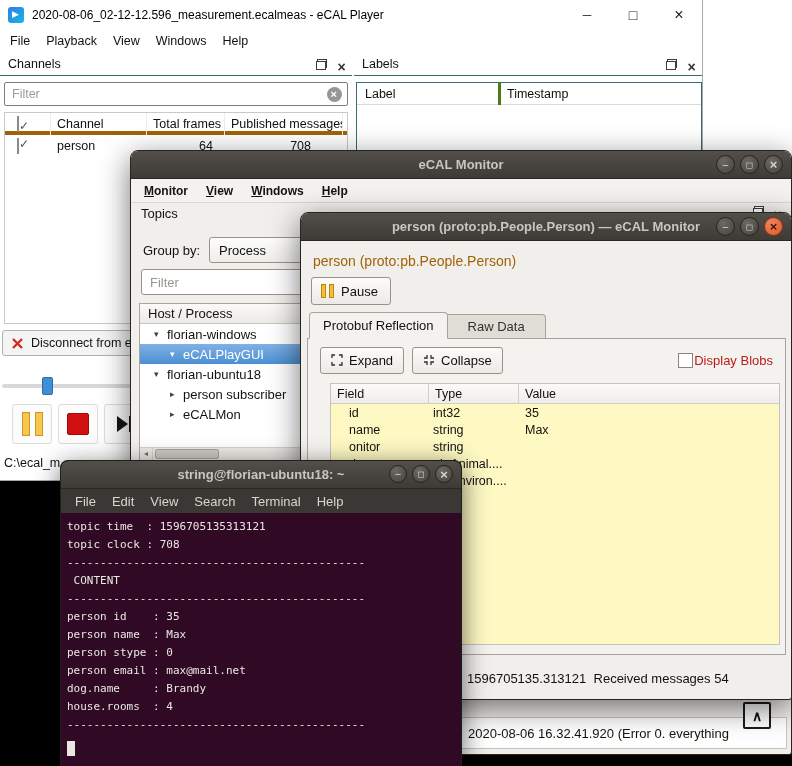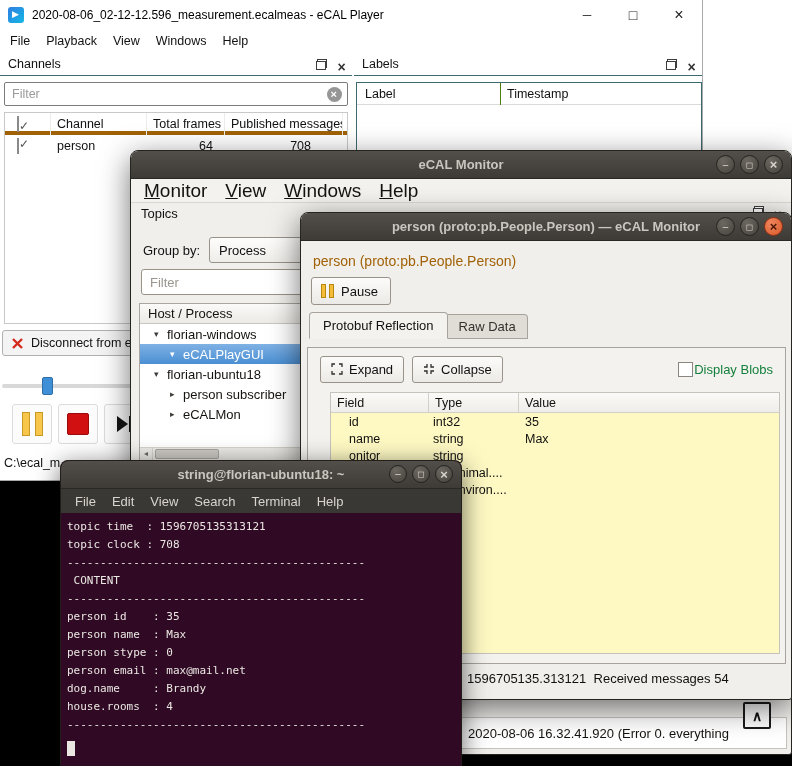--- a/index.html
+++ b/index.html
@@ -47,21 +47,21 @@
   .t-row.head { border-bottom:4px solid #a16207; }
   .t-row.head .t-cell { height:22px; line-height:22px; border-right:1px solid #ececec; padding-left:6px; overflow:hidden; white-space:nowrap; }
   .t-cell { padding-left:6px; white-space:nowrap; }
   .t-cell.num { text-align:right; padding-right:12px; }
   .t-cell.num2 { text-align:right; padding-right:32px; }
   .cb { width:14px; height:14px; border:1px solid #8a8a8a; background:#fff; margin-left:12px; position:relative; }
   .cb.checked::after { content:"✓"; position:absolute; left:1px; top:-2px; font-size:12px; color:#555; }
 
   .labels-table { position:absolute; left:2px; top:28px; width:346px; height:92px; border:1px solid #3c6a71; background:#fff; font-size:12.5px; }
   .labels-head { display:grid; grid-template-columns:144px 1fr; height:22px; line-height:22px; border-bottom:1px solid #dadada; }
-  .labels-head .l-cell { padding-left:8px; border-right:1px solid #4d7c0f; color:#111; }
+  .labels-head .l-cell { padding-left:8px; border-right:3px solid #4d7c0f; color:#111; }
   .labels-head .l-cell:last-child { border-right:none; padding-left:6px; }
 
   .disconnect { position:absolute; left:2px; top:330px; width:200px; height:26px; background:#f4f4f4; border:1px solid #b0b0b0;
                 border-radius:3px; display:flex; align-items:center; gap:7px; padding:0 8px; font-size:12.5px; color:#111; white-space:nowrap; }
   .slider-track { position:absolute; left:2px; top:384px; width:340px; height:4px; background:#d8d8d8; border-radius:2px; }
   .slider-handle { position:absolute; left:42px; top:377px; width:11px; height:18px; background:#3f8fd6; border:1px solid #2f6ea8; border-radius:2px; }
   .transport { position:absolute; left:12px; top:404px; display:flex; gap:6px; }
   .tbtn { width:40px; height:40px; background:#fcfcfc; border:1px solid #dcdcdc; border-radius:3px; display:flex; align-items:center; justify-content:center; }
   .pause-bars { display:flex; gap:5px; }
   .pause-bars i { width:8px; height:24px; background:#f7c64b; border:1px solid #c79a27; }
@@ -77,21 +77,21 @@
                 border:1px solid #26241f; color:#d8d4ce; display:flex; align-items:center; justify-content:center; }
   .circle-btn.close-orange { background:radial-gradient(circle at 35% 30%, #f0855c, #d85a2b); border-color:#8f3213; color:#471505; }
   .g-min::before { content:"−"; font-size:11px; }
   .g-max::before { content:"◻"; font-size:9px; }
   .g-close::before { content:"×"; font-size:13px; font-weight:bold; }
 
   
   #monitor { left:130px; top:150px; width:662px; height:605px; background:#f1efec;
              border:1px solid #27251f; border-radius:8px 8px 3px 3px; box-shadow:0 8px 30px rgba(0,0,0,.55); }
   .m-menubar { display:flex; height:24px; background:#f4f2ef; border-bottom:1px solid #dbd8d3; align-items:center; padding-left:4px; }
-  .m-menu-item { padding:2px 9px; font-size:19px; color:#15130f; }
+  .m-menu-item { padding:2px 9px; font-size:12px; color:#15130f;font-weight:bold; }
   .topics-head { position:relative; height:22px; }
   .topics-title { position:absolute; left:10px; top:3px; font-size:13px; color:#111; }
   .topics-btns { position:absolute; right:8px; top:3px; display:flex; gap:8px; }
   .groupby-label { position:absolute; left:12px; top:92px; font-size:13px; color:#111; }
   .combo { position:absolute; left:78px; top:86px; width:150px; height:26px; border:1px solid #999288; border-radius:3px;
            background:linear-gradient(#fdfdfc,#efede9);padding-left:36px; }
   .combo .val { position:absolute; left:9px; top:5px; font-size:13px; color:#111; }
   .combo-arrow { position:absolute; right:8px; top:5px; font-size:11px; color:#444; }
   .combo-arrow::before { content:"▾"; }
   .m-filter { position:absolute; left:10px; top:118px; width:290px; height:26px; border:1px solid #999288; border-radius:3px; background:#fff; }
@@ -122,26 +122,26 @@
   #person { left:300px; top:212px; width:492px; height:488px; background:#f1efec;
             border:1px solid #27251f; border-radius:8px 8px 3px 3px; box-shadow:0 8px 30px rgba(0,0,0,.55); }
   .ps-heading { position:absolute; left:12px; top:40px; font-size:14px; color:#a16207; }
   .pause-btn { position:absolute; left:10px; top:64px; height:28px; padding:0 12px 0 9px; display:flex; gap:7px; align-items:center;
                border:1px solid #999288; border-radius:3px; background:linear-gradient(#fcfbfa,#eceae6); font-size:13px; color:#111; }
   .pause-icon { display:flex; gap:3px; }
   .pause-icon i { width:5px; height:14px; background:#f5bd37; border:1px solid #b9880f; }
   .tabs { position:absolute; left:8px; top:100px; display:flex; align-items:flex-end; height:26px; }
   .tab { font-size:13px; border:1px solid #a7a39c; color:#111; }
   .tab.active { background:#f4f2ee; padding:5px 13px; border-bottom:1px solid #f4f2ee; border-radius:4px 4px 0 0; position:relative; z-index:2; }
-  .tab.inactive { background:#e0ddd7; padding:4px 11px; border-left:none; border-radius:0 4px 0 0; color:#33312d; }
-  .ps-panel { position:absolute; left:6px; top:134px; width:479px; height:317px; border:1px solid #a7a39c; background:#f4f2ee; }
+  .tab.inactive { background:#e0ddd7; padding:4px 20px; border-left:none; border-radius:0 4px 0 0; color:#33312d; }
+  .ps-panel { position:absolute; left:6px; top:125px; width:479px; height:317px; border:1px solid #a7a39c; background:#f4f2ee; }
   .ps-toolbar { position:absolute; left:0; right:0; top:0; height:42px; display:flex; align-items:center; padding:0 12px; gap:8px; }
   .tool-btn { height:27px; display:flex; align-items:center; gap:6px; padding:0 10px; border:1px solid #999288; border-radius:3px;
               background:linear-gradient(#fcfbfa,#eceae6); font-size:13px; color:#111; }
-  .blobs { margin-left:auto; display:flex; align-items:flex-end; gap:1px; font-size:13px; color:#15803d; }
+  .blobs { margin-left:auto; display:flex; align-items:flex-end; gap:1px; font-size:13px; color:#b91c1c; }
   .blobs .box { width:15px; height:15px; border:1px solid #8a867f; background:#fff; }
   .ps-table { position:absolute; left:22px; top:44px; width:450px; height:262px; background:#fef9c3; border:1px solid #c6c3bd; font-size:12.5px; overflow:hidden; }
   .pt-row { display:grid; grid-template-columns:98px 90px 1fr; height:17px; align-items:center; color:#121110; }
   .pt-row.head { height:20px; background:linear-gradient(#fbfaf8,#efede9); border-bottom:1px solid #d2cfc9; }
   .pt-row.head .pt-cell { border-right:1px solid #d2cfc9; height:20px; line-height:20px; padding-left:6px; }
   .pt-row.head .pt-cell:last-child { border-right:none; }
   .pt-cell { white-space:nowrap; overflow:hidden; }
   .pt-cell.field { padding-left:18px; }
   .pt-cell.type  { padding-left:4px; }
   .pt-cell.value { padding-left:6px; }

